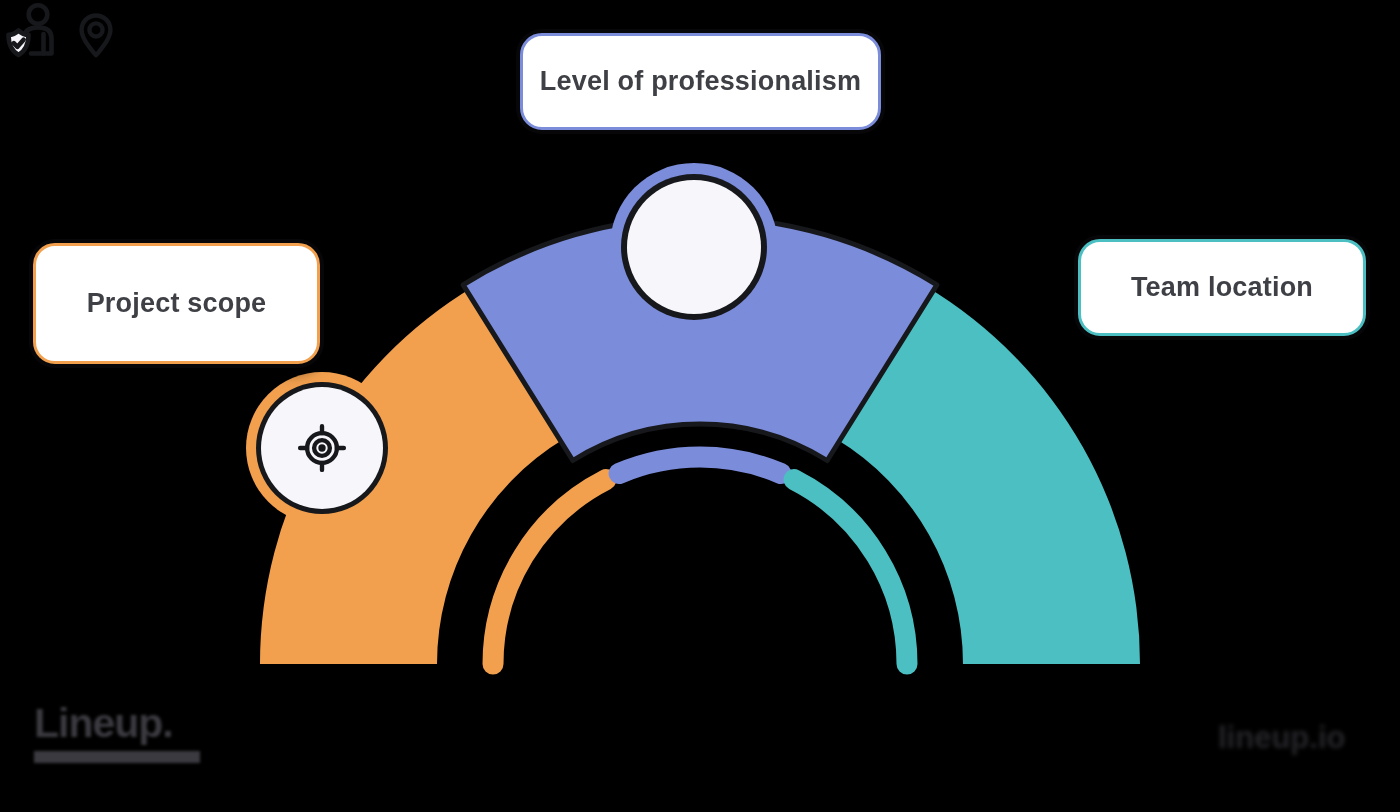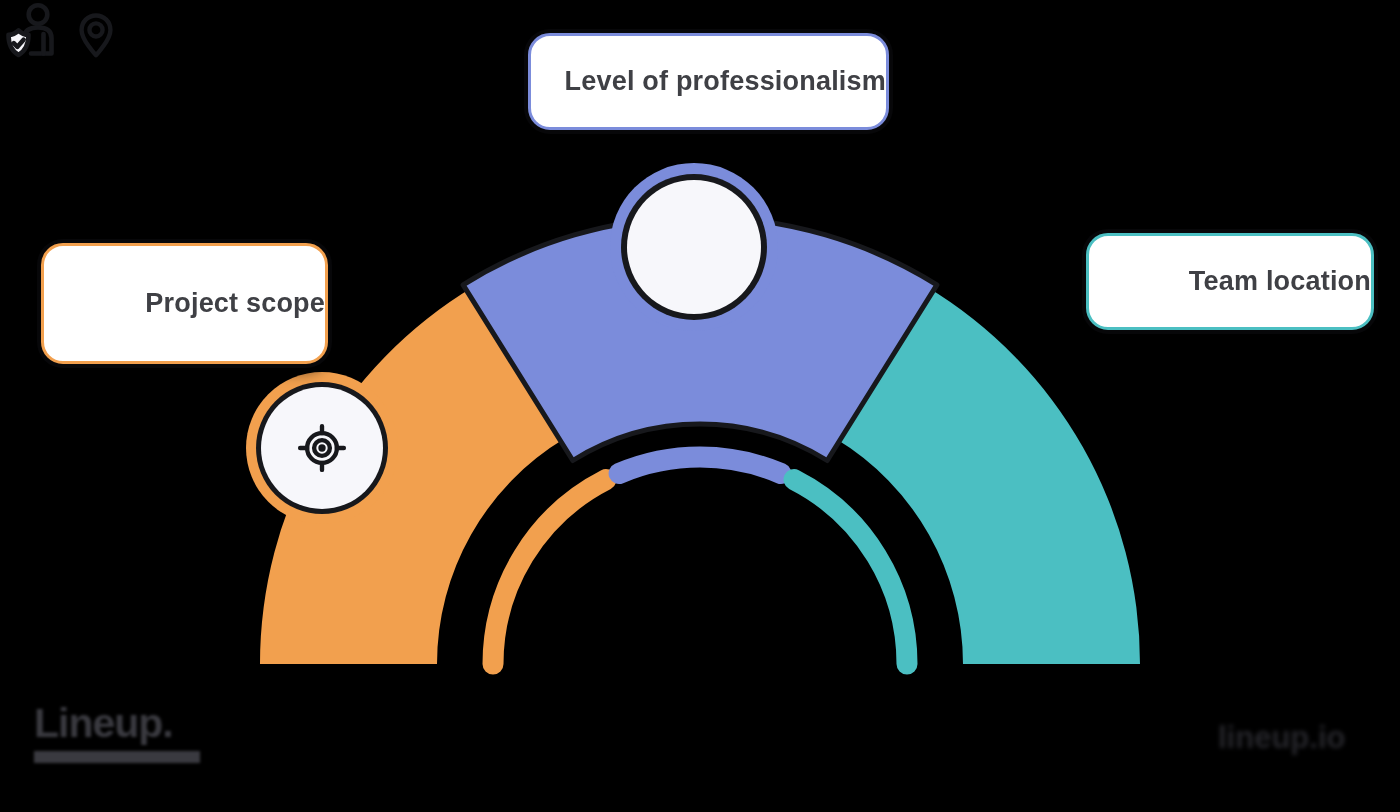--- a/index.html
+++ b/index.html
@@ -7,23 +7,22 @@
               font-family:"Liberation Sans", sans-serif; }
   .stage { position:relative; width:1400px; height:812px; background:var(--background,#000); }
 
   .gauge-svg { position:absolute; left:0; top:0; }
 
   .label-box {
     position:absolute;
     background:var(--card_bg,#fff);
     border:3.5px solid #999;
     border-radius:22px;
-    display:flex; align-items:center; justify-content:flex-end;
+    display:flex; align-items:center; justify-content:center;
     box-shadow:0 0 0 4px rgba(12,12,16,.55), 0 8px 14px rgba(0,0,0,.6);
-    margin-left:8px;
   }
   .label-box span {
     font-size:27px; font-weight:600; color:var(--text,#3F4045); letter-spacing:.2px;
   }
   .b-orange { border-color:var(--orange,#F2A04E); }
   .b-blue   { border-color:var(--blue,#7B8CDB); }
   .b-teal   { border-color:var(--teal,#4BBFC2); }
 
   .logo-left {
     position:absolute; left:34px; top:700px; filter:blur(1.8px);
@@ -102,21 +101,21 @@
 
   
   <div class="label-box b-orange" style="left:33px; top:243px; width:287px; height:121px;">
     <span>Project scope</span>
   </div>
 
   <div class="label-box b-blue" style="left:520px; top:33px; width:361px; height:97px;">
     <span>Level of professionalism</span>
   </div>
 
-  <div class="label-box b-teal" style="left:1078px; top:233px; width:288px; height:97px;">
+  <div class="label-box b-teal" style="left:1078px; top:239px; width:288px; height:97px;">
     <span>Team location</span>
   </div>
 
   
   <div class="logo-left">
     <div class="logo-text">Lineup.</div>
     <div class="logo-bar"></div>
   </div>
   <div class="logo-right">lineup.io</div>
 

